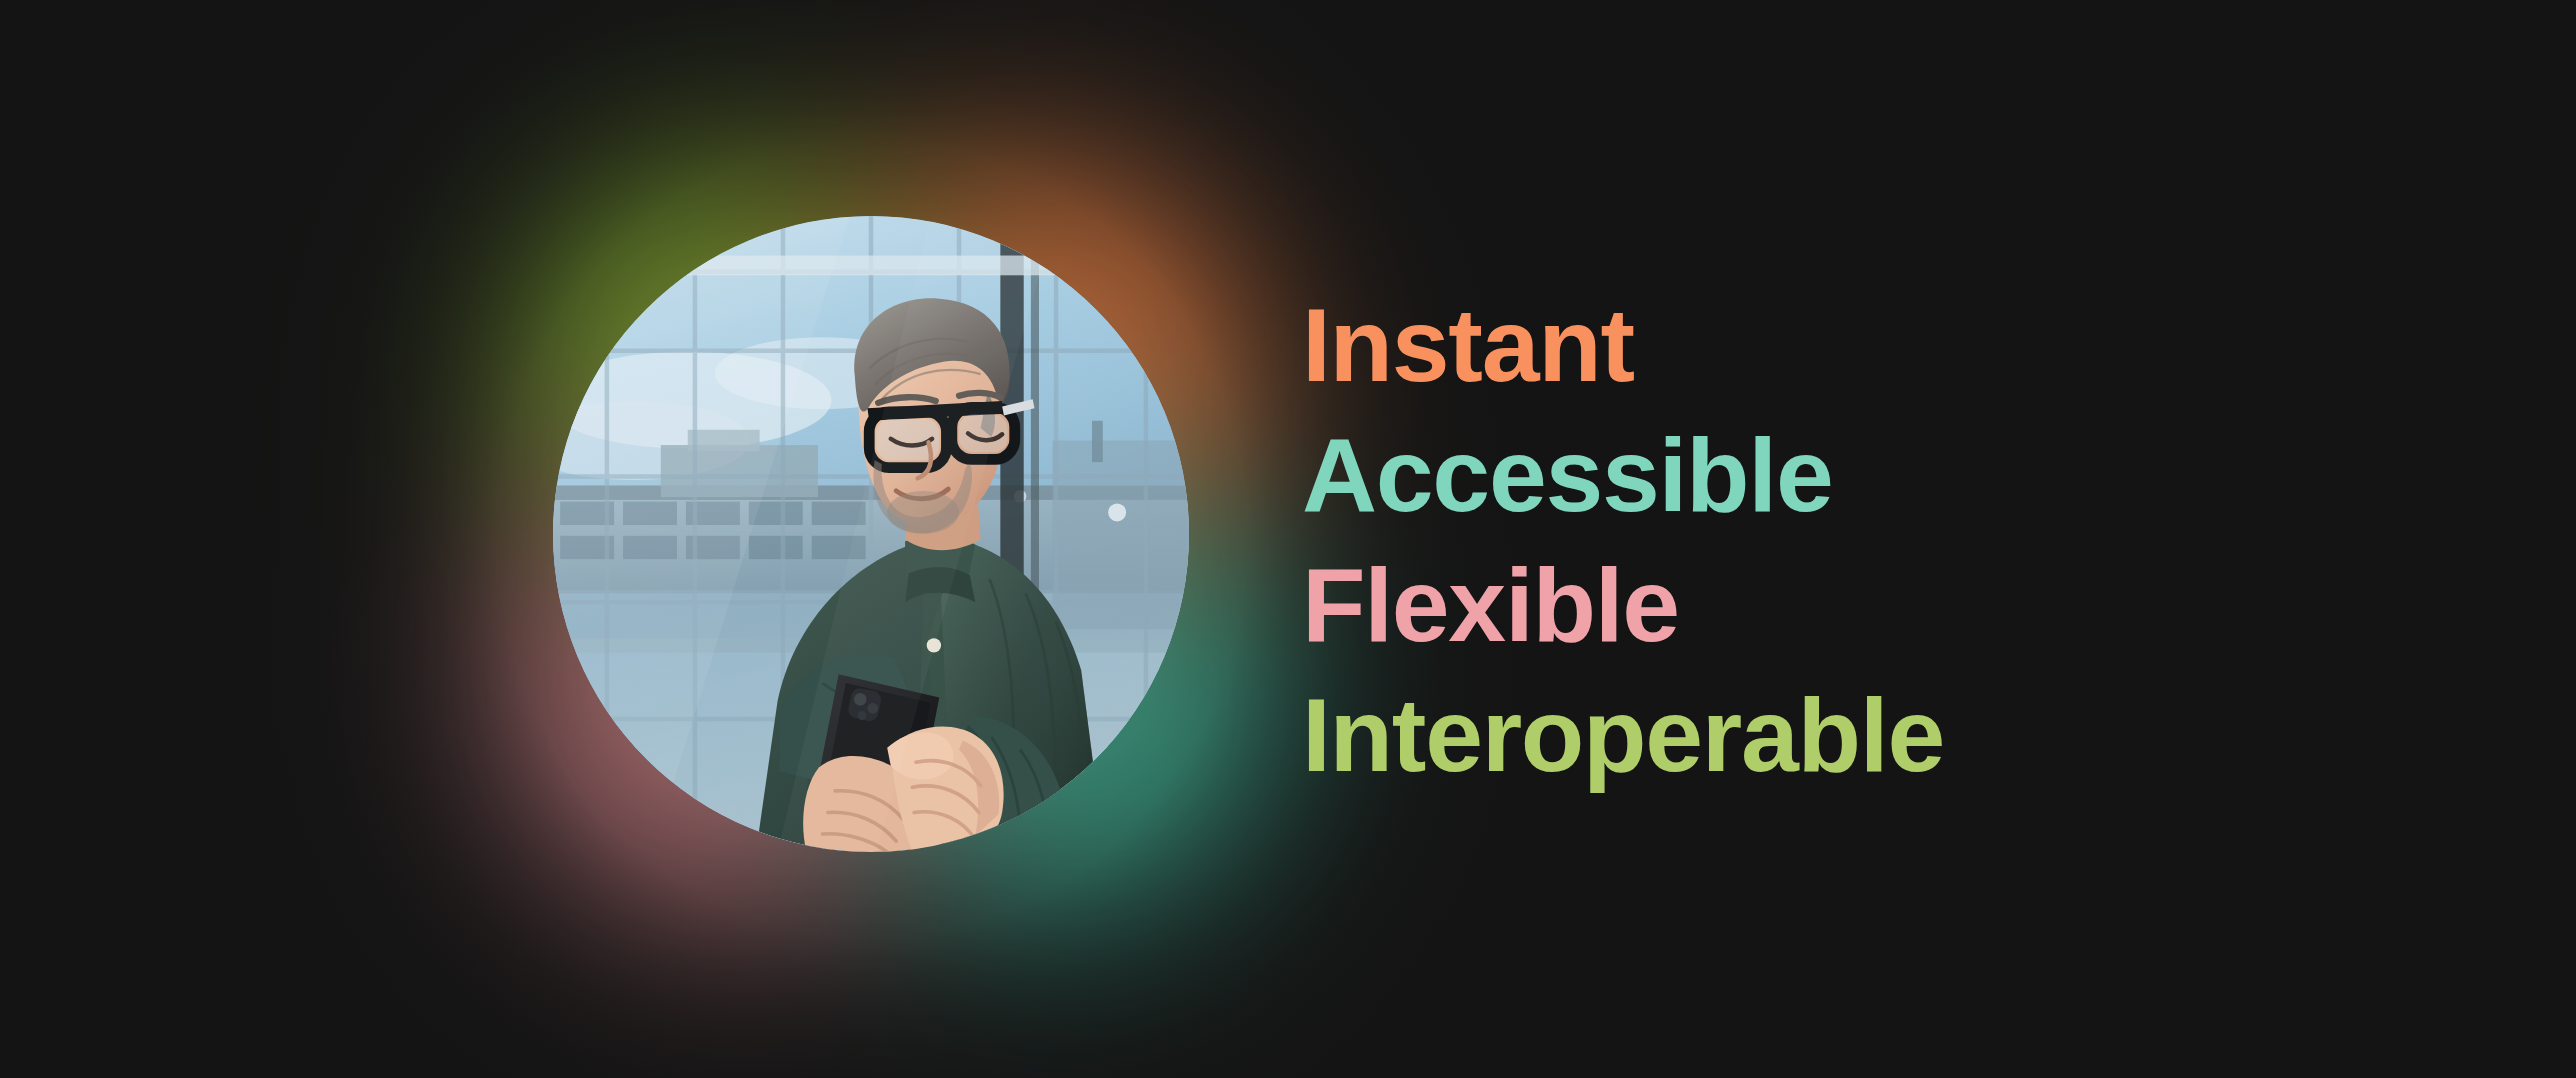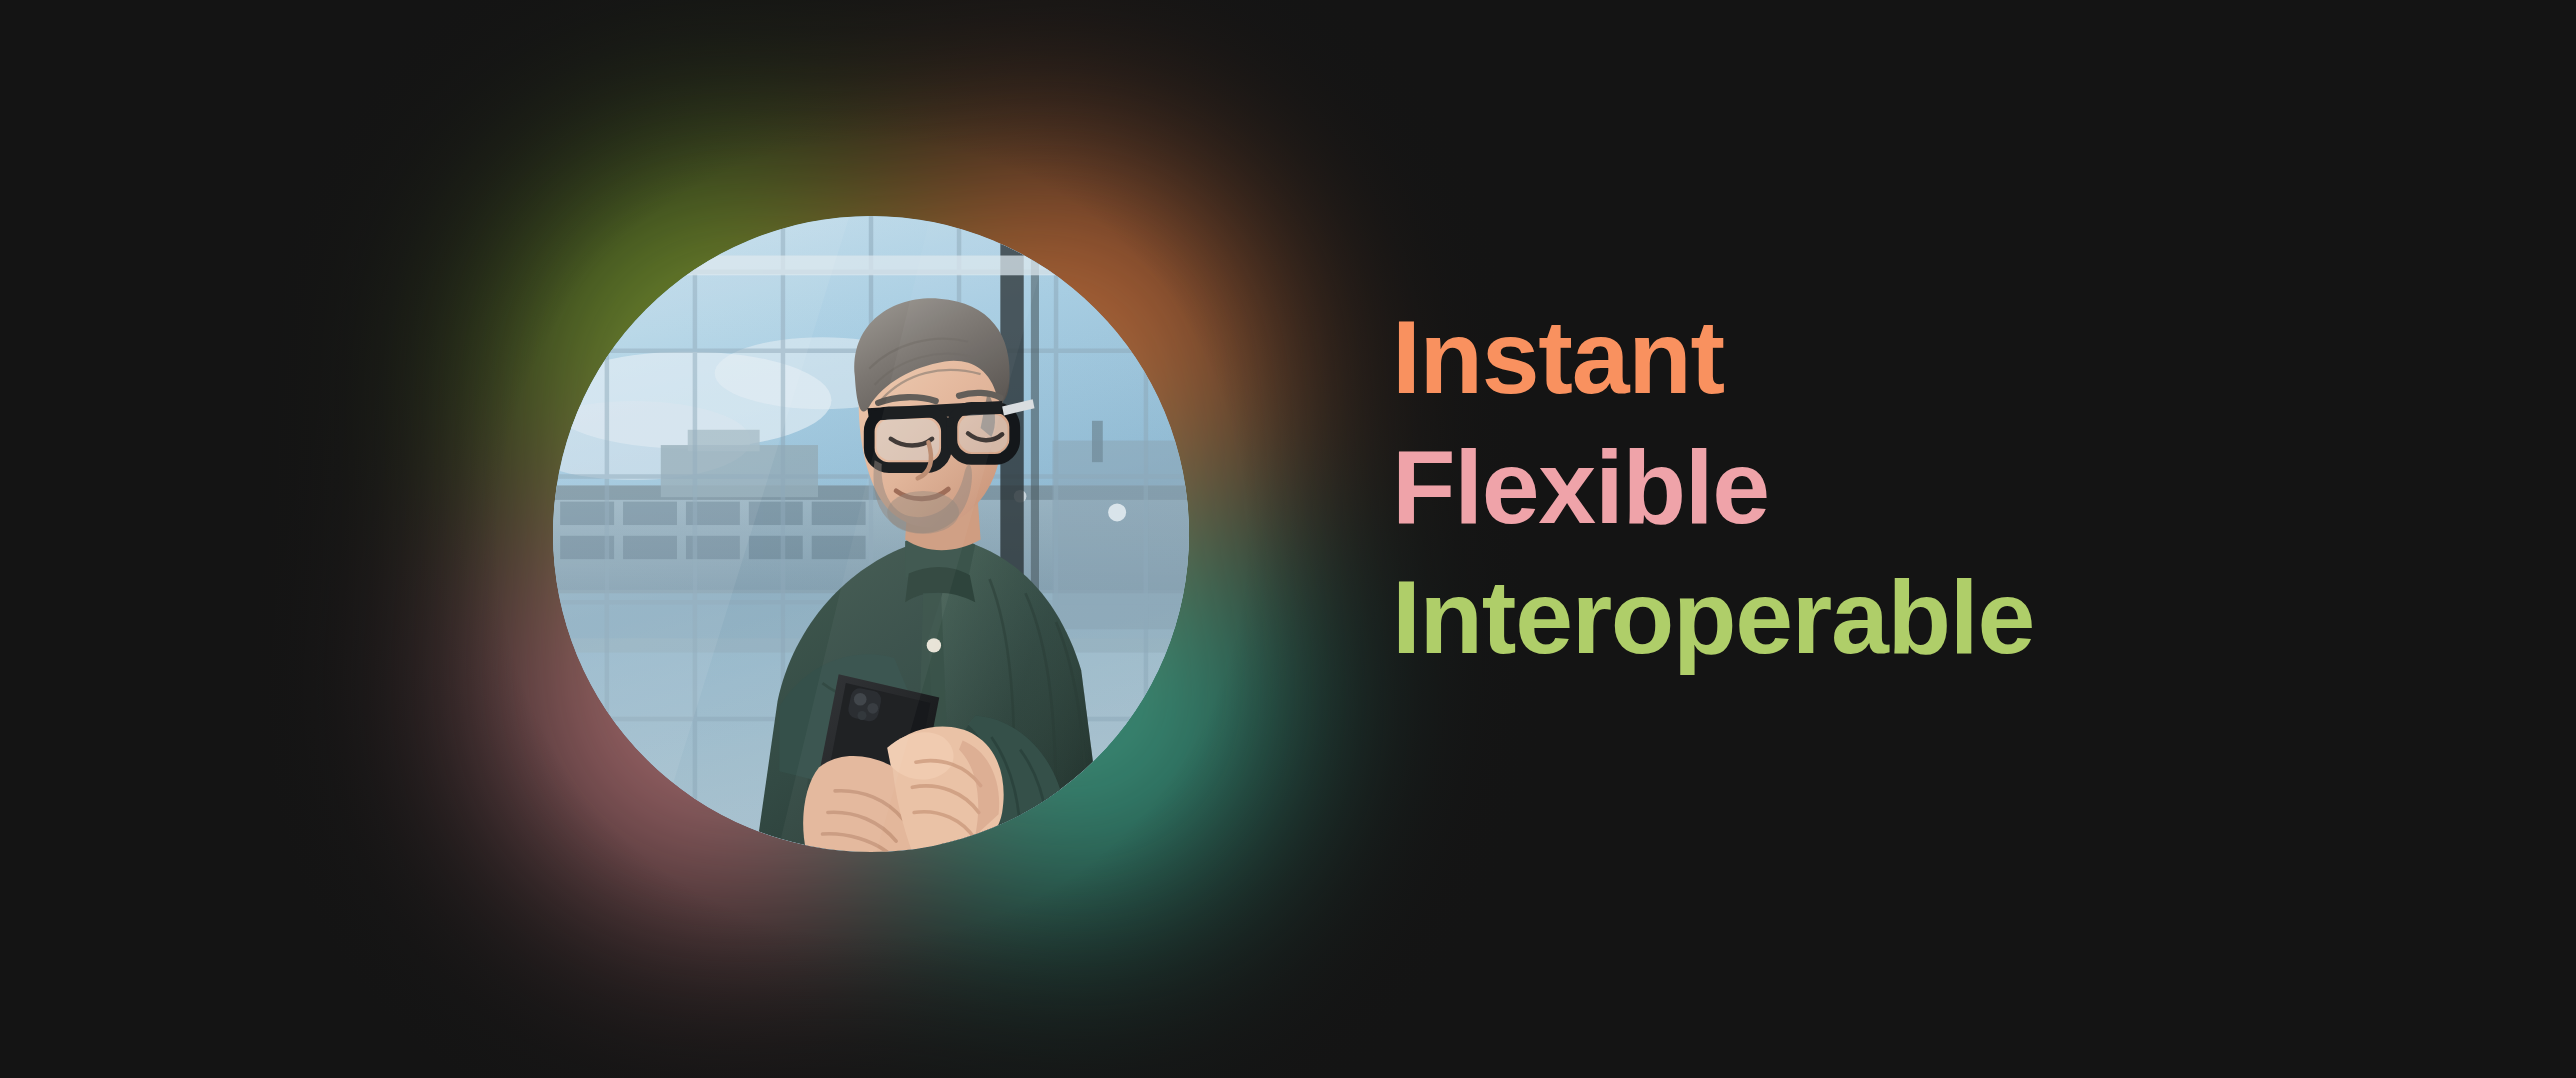--- a/index.html
+++ b/index.html
@@ -105,24 +105,23 @@
     height: 636px;
     border-radius: 50%;
     overflow: hidden;
     background: #9dbdd2;
   }
   .photo-circle svg { display:block; width:100%; height:100%; }
 
   
   .word-stack {
     position: absolute;
-    left: 1392px;
+    left: 1302px;
     top: 280px;
     width: 809px;
-    margin-top: 12px;
   }
   .word {
     display: block;
     font-family: "Liberation Sans", sans-serif;
     font-size: 104px;
     line-height: 130px;
     font-weight: 700;
     letter-spacing: -1.3px;
     white-space: nowrap;
   }
@@ -365,18 +364,19 @@
                  C 478 650, 472 614, 452 594 Z" fill="#d4a288" opacity=".6"></path>
 
         <path d="M0 0 L 330 0 L 110 708 L 0 708 Z" fill="#ffffff" opacity=".07"></path>
         <path d="M420 0 L 560 0 L 360 708 L 250 708 Z" fill="#ffffff" opacity=".04"></path>
       </g>
     </svg>
   </div>
 
   <div class="word-stack">
     <span class="word" style="color: rgb(249, 145, 95);">Instant</span>
+    <span class="word" style="color: rgb(127, 214, 189);">Accessible</span>
     <span class="word" style="color: rgb(239, 163, 169);">Flexible</span>
     <span class="word" style="color: rgb(175, 206, 105);">Interoperable</span>
   </div>
 
 </div>
 
 
 </body></html>

